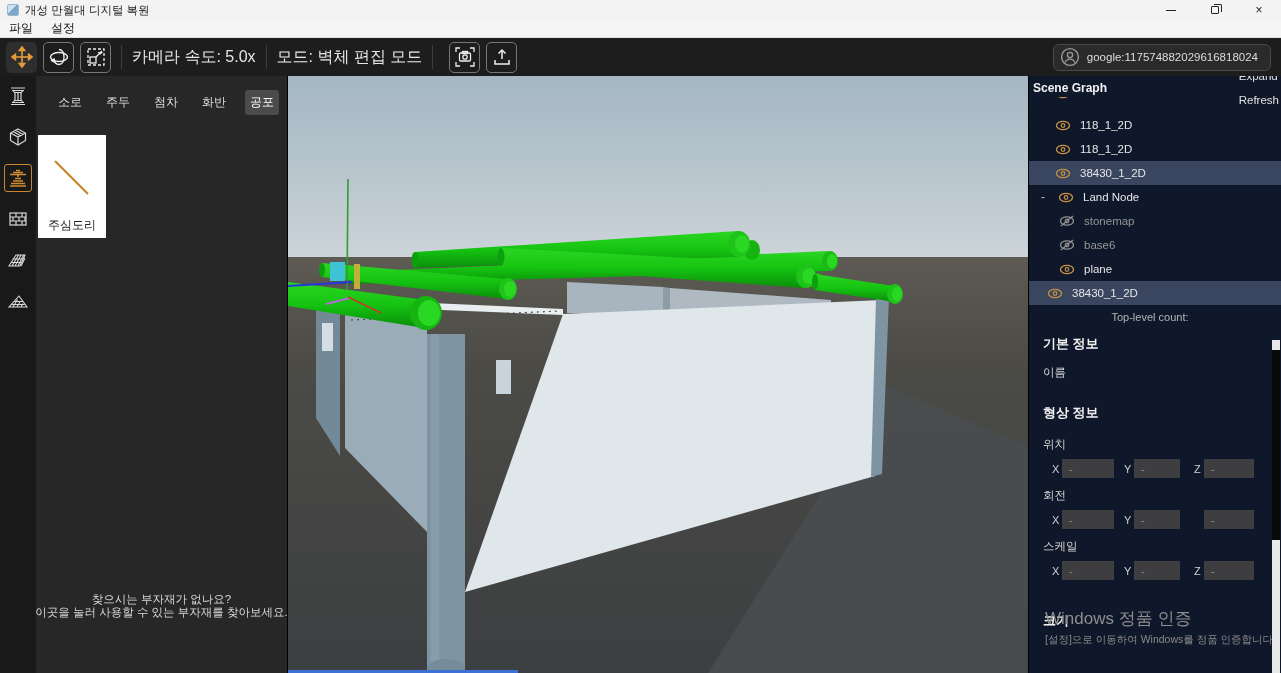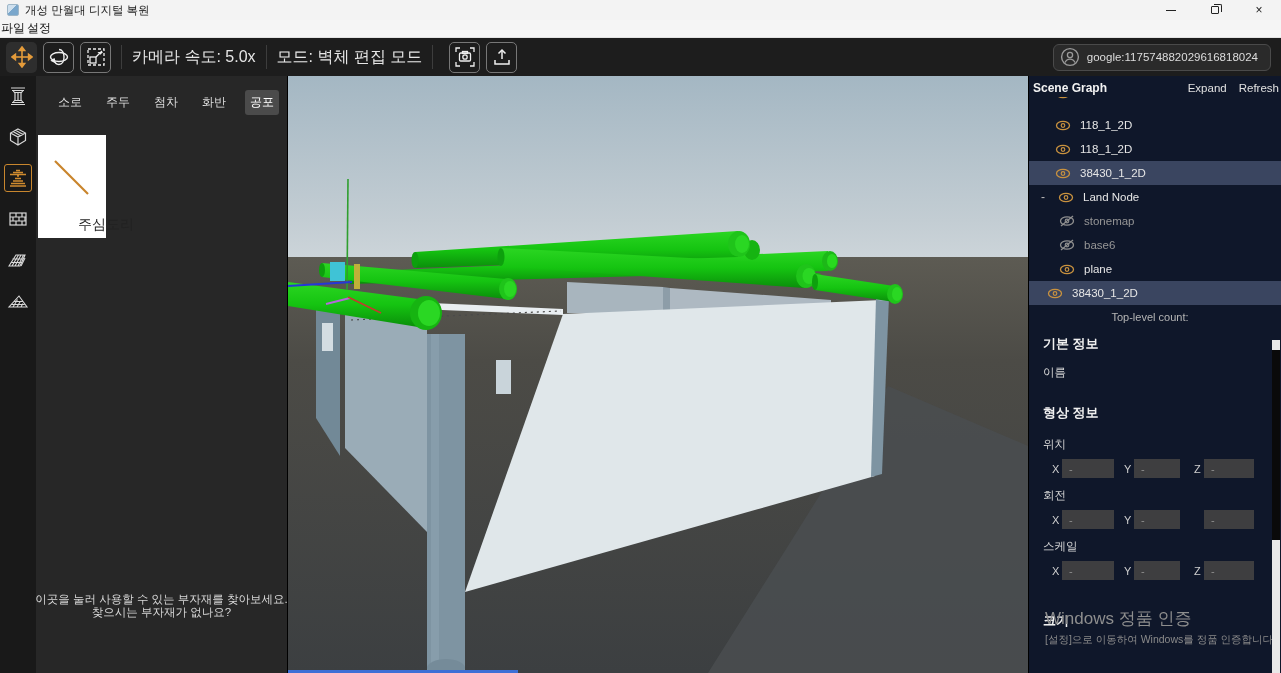--- a/index.html
+++ b/index.html
@@ -13,21 +13,21 @@
     background:linear-gradient(135deg,#cfe0ee 0 45%,#7aa7cc 45% 100%); border:1px solid #9db6c8; }
   .win-btns { margin-left:auto; display:flex; height:20px; }
   .win-btn { width:44px; height:20px; display:flex; align-items:center; justify-content:center; color:#222; font-size:12px; }
   .glyph-min { width:10px; height:1px; background:#222; display:block; }
   .glyph-max { width:8px; height:8px; border:1px solid #222; border-radius:1px; position:relative; display:block; }
   .glyph-max:before { content:""; position:absolute; left:2px; top:-3px; width:7px; height:7px;
      border:1px solid #222; border-left:none; border-bottom:none; border-radius:0 2px 0 0; }
 
   
   .menubar { height:18px; background:#f5f5f5; display:flex; align-items:center; font-size:12px; color:#111; border-bottom:1px solid #e3e3e3;}
-  .menu-item { padding:0 1px; height:18px; display:flex; align-items:center; }
+  .menu-item { padding:0 9px; height:18px; display:flex; align-items:center; }
 
   
   .toolbar { height:38px; background:#1d1d1d; display:flex; align-items:center; }
   .tool-btn { width:31px; height:31px; margin-left:6px; border-radius:5px; display:flex; align-items:center; justify-content:center; }
   .tool-btn.active { background:#2e2e2e; }
   .tool-btn.boxed { border:1px solid #777; }
   .tb-sep { width:1px; height:24px; background:#3d3d3d; margin:0 10px; }
   .tb-label { font-size:16px; color:#e6e6e6; white-space:nowrap; }
   .account { margin-left:auto; margin-right:10px; height:27px; display:flex; align-items:center; gap:7px;
     background:#2a2a2a; border:1px solid #4a4a4a; border-radius:6px; padding:0 12px 0 6px;
@@ -39,32 +39,32 @@
   .iconstrip { width:36px; background:#191919; display:flex; flex-direction:column; align-items:center; padding-top:6px; gap:13px; }
   .strip-btn { width:28px; height:28px; display:flex; align-items:center; justify-content:center; border-radius:3px; }
   .strip-btn.sel { border:1px solid #c8862e; }
 
   .partspanel { width:252px; background:#272727; position:relative; color:#e2e2e2; border-right:1px solid #000; }
   .tabs { display:flex; align-items:center; margin:14px 4px 0 10px; }
   .tab { font-size:12px; color:#dedede; text-align:center; width:48px; padding:4px 0; }
   .tab.sel { background:#4b4b4b; border-radius:3px; color:#fff; width:34px; margin-left:7px; }
   .part-card { position:absolute; left:2px; top:59px; width:68px; height:103px; background:#ffffff; }
   .part-card .thumb { display:block; }
-  .part-name { position:absolute; bottom:4px; left:0; width:100%; text-align:center; font-size:14px; color:#222;margin-left:34px; }
+  .part-name { position:absolute; bottom:4px; left:0; width:100%; text-align:center; font-size:12px; color:#222; }
   .hint { position:absolute; top:517px; left:50%; transform:translateX(-50%); width:300px; text-align:center;
     font-size:11.5px; line-height:13px; color:#dadada; white-space:nowrap; }
 
   .viewport { width:740px; height:597px; position:relative; background:#4a4a4a; }
   .viewport svg { display:block; }
 
   
   .rightpanel { width:253px; background:#0f172a; position:relative; overflow:hidden; color:#e4e4e4; border-left:1px solid #000;}
   .sg-header { height:21px; display:flex; align-items:center; padding:2px 2px 0 4px; }
   .sg-title { font-size:12px; font-weight:bold; color:#f2f2f2; }
-  .sg-actions { margin-left:auto; display:flex; gap:12px; font-size:11.5px; color:#e0e0e0; }
+  .sg-actions { margin-left:auto; display:flex; gap:12px; font-size:11.5px; color:#e0e0e0;flex-direction:column; }
   .sg-list { overflow:hidden; }
   .sg-row { height:24px; display:flex; align-items:center; font-size:11.5px; color:#e6e6e6; padding-left:26px; gap:9px; }
   .sg-row.partial { height:16px; overflow:hidden; align-items:flex-start; }
   .sg-row.partial .rowpad { margin-top:-9px; display:flex; align-items:center; gap:9px; }
   .sg-row.sel { background:#3a4560; }
   .sg-row.land { padding-left:12px; }
   .sg-row.child { padding-left:30px; }
   .sg-row.top2 { padding-left:18px; }
   .sg-row.dim { color:#969696; }
   .sg-toggle { color:#bdbdbd; font-size:12px; width:8px; }
@@ -237,22 +237,22 @@
         <div class="tab">화반</div>
         <div class="tab sel">공포</div>
       </div>
       <div class="part-card">
         <svg class="thumb" width="68" height="84" viewBox="0 0 68 84">
           <line x1="17" y1="26" x2="50" y2="59" stroke="#c9842b" stroke-width="2.2"></line>
         </svg>
         <div class="part-name">주심도리</div>
       </div>
       <div class="hint">
+        <div>찾으시는 부자재가 없나요?</div>
         <div>이곳을 눌러 사용할 수 있는 부자재를 찾아보세요.</div>
-        <div>찾으시는 부자재가 없나요?</div>
       </div>
     </div>
 
     <div class="viewport">
       <svg width="740" height="597" viewBox="0 0 740 597">
         <defs>
           <linearGradient id="sky" x1="0" y1="0" x2="0" y2="1">
             <stop offset="0" stop-color="#a4b7c3"></stop>
               <stop offset="0.8" stop-color="#c3cdd3"></stop>
               <stop offset="1" stop-color="#ccd4d9"></stop>

